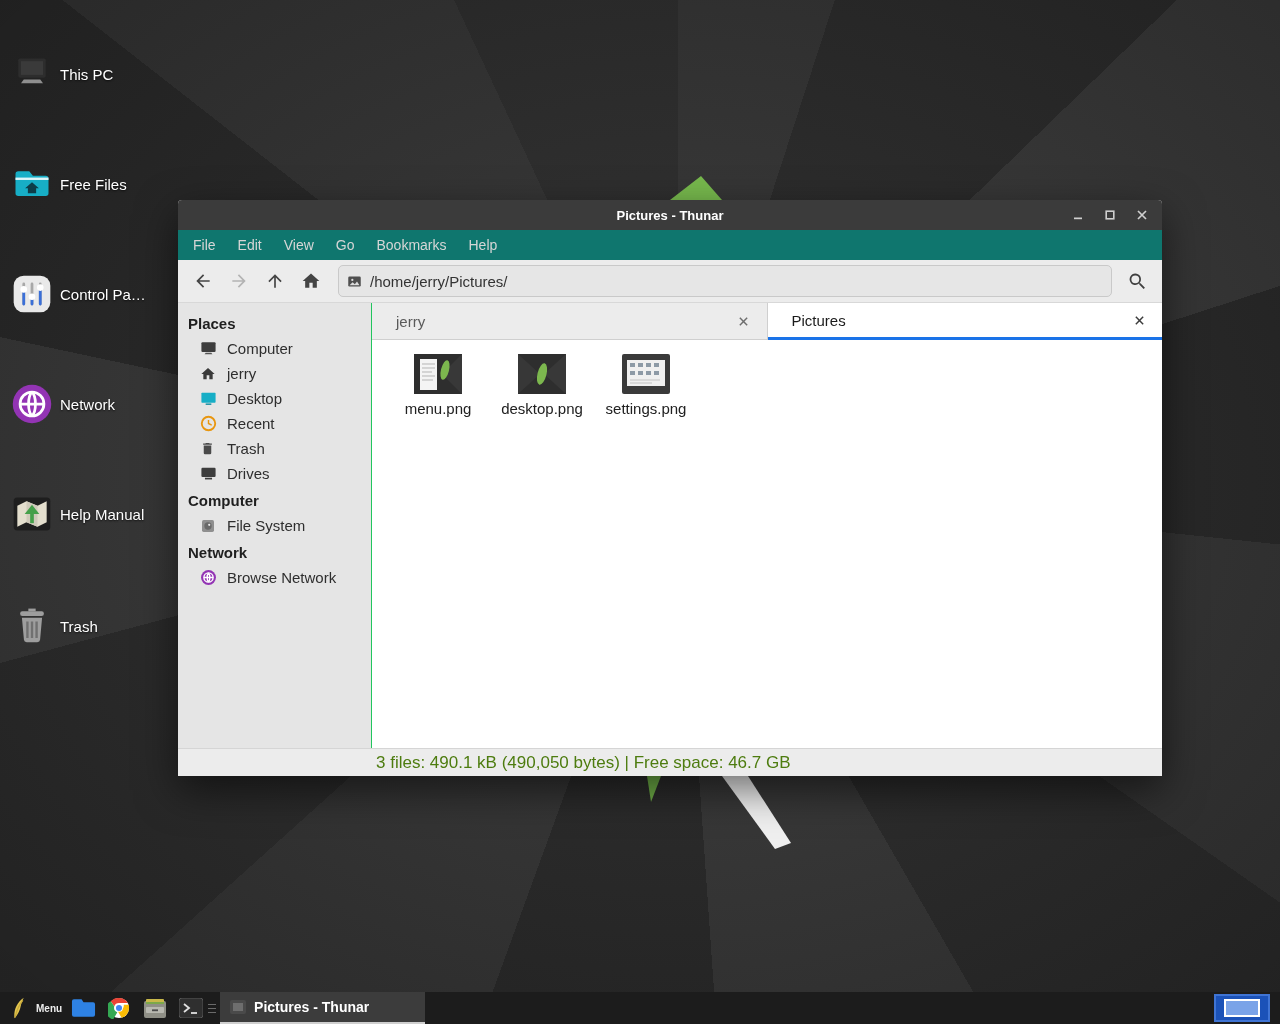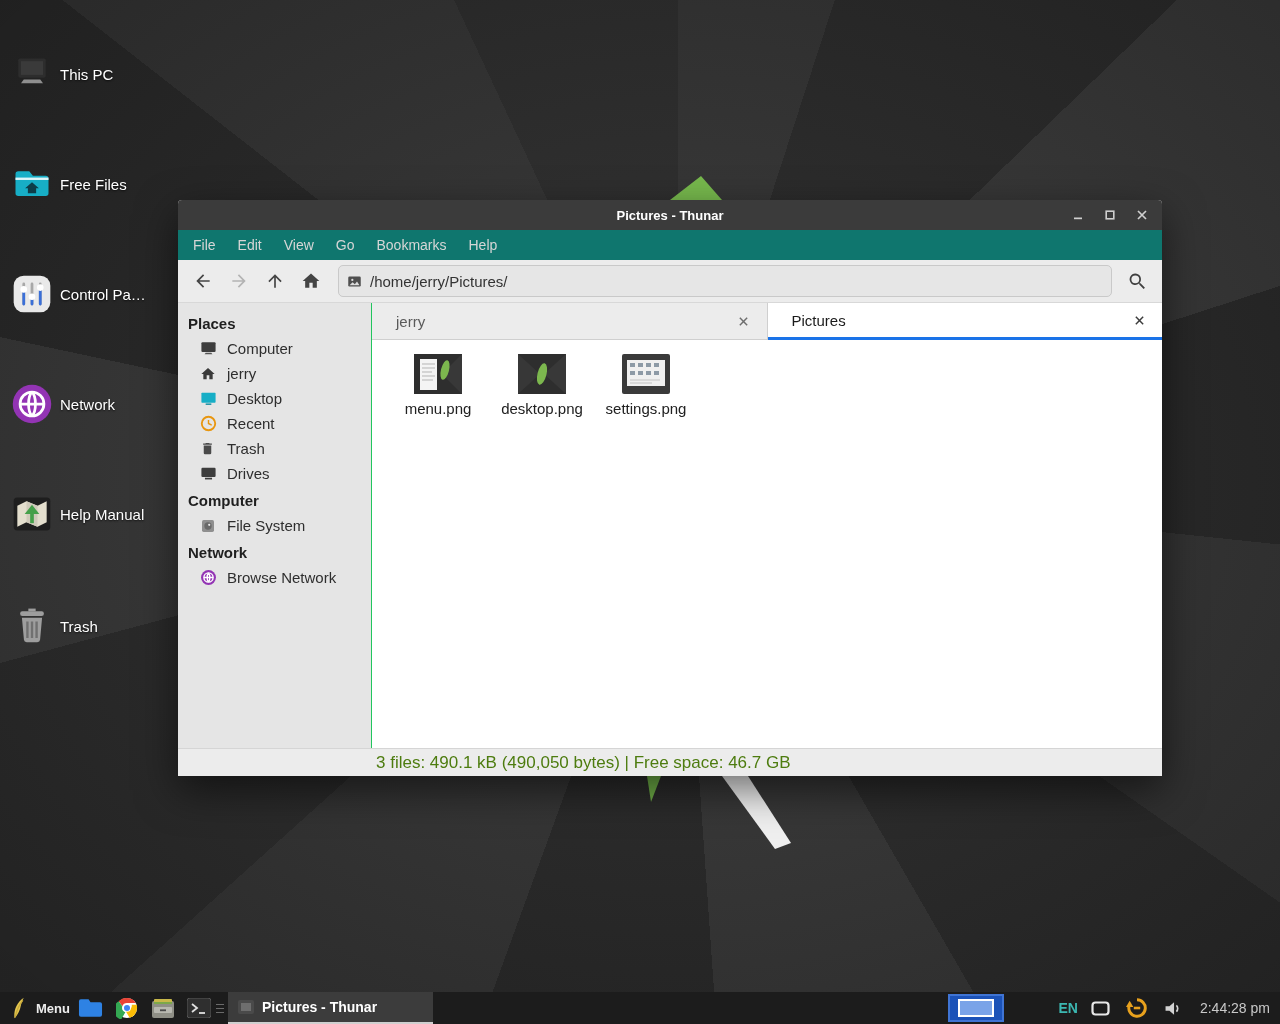--- a/index.html
+++ b/index.html
@@ -77,21 +77,21 @@
   .statusbar { height:28px; background:#ececec; border-top:1px solid #d5d5d5;
     display:flex; align-items:center; padding-left:198px; flex:none; }
   .statusbar .stat-text { font-size:17px; color:#4d7c0f; }
 
   
   .taskbar { position:absolute; left:0; bottom:0; width:1280px; height:32px;
     background:#1c1c1c; display:flex; align-items:center; padding:0 10px 0 6px; }
   .tb-gap { width:10px; flex:none; }
   .tb-icon { width:26px; height:26px; display:flex; align-items:center; justify-content:center;
     cursor:pointer; flex:none; }
-  .menu-label { color:#ededed; font-size:13px; font-weight:bold; margin:0 8px 0 4px; cursor:pointer; }
+  .menu-label { color:#ededed; font-size:10px; font-weight:bold; margin:0 8px 0 4px; cursor:pointer; }
   .tb-handle { width:8px; height:20px; margin:0 4px; display:flex; flex-direction:column;
     justify-content:center; gap:3px; cursor:grab; }
   .tb-handle i { display:block; height:1px; background:#6a6a6a; }
   .task-btn { height:32px; width:205px; background:#3c3c3c; border-bottom:2px solid #cfcfcf;
     display:flex; align-items:center; gap:8px; padding:0 10px; cursor:pointer; flex:none; }
   .task-btn .task-label { color:#fff; font-size:14px; font-weight:bold; white-space:nowrap; }
   .spacer { flex:1; }
   .pager { width:56px; height:28px; background:#1b52b8; border:2px solid #3f74d4;
     display:flex; align-items:center; justify-content:center; cursor:pointer; flex:none; }
   .pager .pg-win { width:36px; height:18px; background:#7aa3e8; border:2px solid #ffffff; }
@@ -479,36 +479,14 @@
       </span>
       <span class="task-label">Pictures - Thunar</span>
     </div>
 
     <span class="spacer"></span>
 
     <div class="pager">
       <div class="pg-win"></div>
     </div>
 
-    <div class="tray">
-      <span class="kbd-layout">EN</span>
-      <span class="tb-icon">
-        <svg width="19" height="15" viewBox="0 0 19 15">
-            <rect x="1.5" y="1.5" width="16" height="12" rx="3" fill="none" stroke="#e8e8e8" stroke-width="2.2"></rect>
-          </svg>
-      </span>
-      <span class="tb-icon">
-        <svg width="22" height="22" viewBox="0 0 24 24">
-            <path d="M12 3a9 9 0 1 1-8.6 6.5" fill="none" stroke="#e8a11d" stroke-width="3.2"></path>
-            <polygon points="0,11 8,11 4,4" fill="#e8a11d"></polygon>
-            <rect x="8.5" y="10.6" width="7" height="2.8" fill="#e8a11d"></rect>
-          </svg>
-      </span>
-      <span class="tb-icon">
-        <svg width="19" height="17" viewBox="0 0 24 22">
-            <polygon points="3,8 8,8 14,3 14,19 8,14 3,14" fill="#d2d2d2"></polygon>
-            <path d="M17 7a5.5 5.5 0 0 1 0 8" fill="none" stroke="#d2d2d2" stroke-width="2.2"></path>
-          </svg>
-      </span>
-      <span class="clock">2:44:28 pm</span>
-    </div>
   </div>
 </div>
 
 </body></html>

